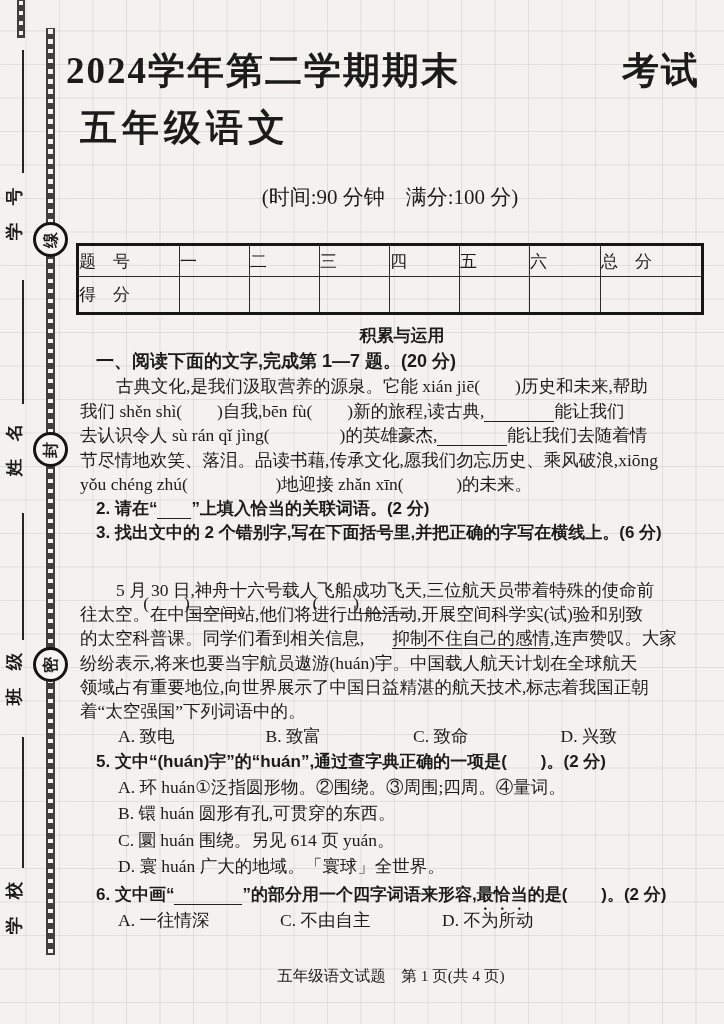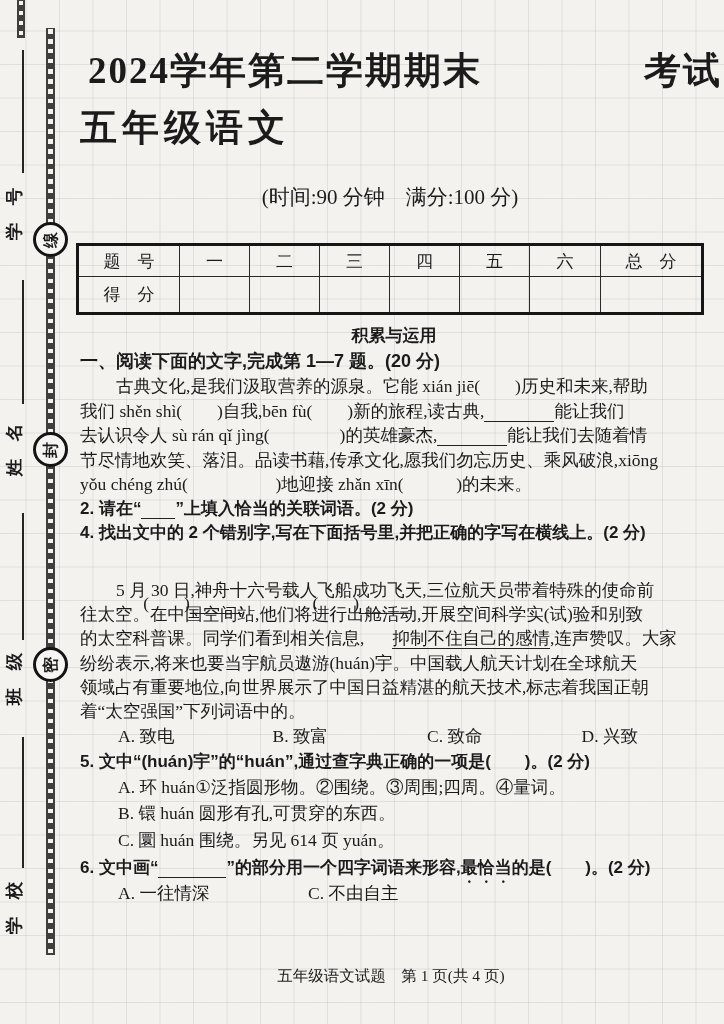--- a/index.html
+++ b/index.html
@@ -18,44 +18,44 @@
   .strip .holes{position:absolute; left:2px; right:2px; top:1px; bottom:1px;
     background:repeating-linear-gradient(to bottom,#f3f2ef 0 4.5px, transparent 4.5px 10px);}
   .rule{position:absolute; left:22px; width:0; border-left:2px solid #242424;}
   .vlabel{position:absolute; left:-21px; width:70px; height:22px; line-height:22px;
     text-align:center; transform:rotate(-90deg); font-size:17.5px; font-weight:600;
     font-family:"Liberation Sans","DejaVu Sans",sans-serif; white-space:pre;}
   .seal{position:absolute; left:33px; width:29px; height:29px; border:3px solid #141414;
     border-radius:50%; background:#f6f5f3; display:flex; align-items:center; justify-content:center; z-index:2;}
   .seal span{transform:rotate(-90deg); font-size:16px; font-weight:700; line-height:1;}
   
-  .title-row{position:absolute; left:88px; top:46px; width:634px; display:flex;
+  .title-row{position:absolute; left:66px; top:46px; width:634px; display:flex;
     justify-content:space-between; font-size:37px; font-weight:700; letter-spacing:2px; white-space:pre;}
   .subtitle{position:absolute; left:80px; top:103px; width:620px; text-align:left;
     font-size:37px; font-weight:700; letter-spacing:5px;}
   .meta{position:absolute; left:80px; top:183px; width:620px; text-align:center;
     font-size:21px; white-space:pre;}
   
   table.score{position:absolute; left:76px; top:243px; width:625px; border-collapse:collapse;
     table-layout:fixed; border:3px solid #161616; background:transparent;}
-  table.score td{border:1.2px solid #2a2a2a; text-align:center; font-size:17px;
+  table.score td{border:1.2px solid #2a2a2a; text-align:left; font-size:17px;
     padding:0; white-space:pre;}
   tr.hdr td{height:30px;} tr.scr td{height:35px;font-family:Liberation Serif, serif;}
   
   .main{position:absolute; left:80px; top:322px; width:628px; font-size:17.5px;}
   .ln{white-space:pre; height:24.5px; line-height:24.5px;}
   .sec{height:27px; line-height:27px; text-align:center; font-size:19px; font-weight:700;}
-  .hei{font-family:"Liberation Sans","DejaVu Sans",sans-serif; font-weight:600; font-size:17px;}
+  .hei{font-family:"Liberation Sans","DejaVu Sans",sans-serif; font-weight:600; font-size:17px;margin-left:16px;}
   .intro{height:25px; line-height:25px; font-size:18px;}
   .indent{text-indent:36px;}
   .blank{border-bottom:1.7px solid #222;}
   .ul{border-bottom:1.7px solid #222;margin-left:28px;}
   .brline{height:32px; line-height:38px; padding-left:37px;}
   .p2l{height:24.4px; line-height:24.4px;}
-  .optrow{display:flex; height:25px; line-height:25px;gap:28px;}
+  .optrow{display:flex; height:25px; line-height:25px;}
   .optrow span{width:162px; white-space:pre;}
   .optrow span:first-child{margin-left:38px;}
   .q5opt{height:26.5px; line-height:26.5px; padding-left:38px;}
   .q6row{height:27px; line-height:29px;}
   .emdot{text-emphasis:filled dot #1b1b1b; text-emphasis-position:under right;
     -webkit-text-emphasis:filled dot #1b1b1b; -webkit-text-emphasis-position:under;}
   .footer{position:absolute; left:80px; top:966px; width:622px; text-align:center;
     font-size:15.5px; white-space:pre;}
 </style>
 </head>
@@ -136,21 +136,21 @@
     <div class="ln sec hei">积累与运用</div>
     <div class="ln intro hei" style="font-weight:700;">一、阅读下面的文字,完成第 1—7 题。(20 分)</div>
 
     <div class="ln indent">古典文化,是我们汲取营养的源泉。它能 xián jiē(　　)历史和未来,帮助</div>
     <div class="ln"><span>我们 shěn shì(　　)自我,bēn fù(　　)新的旅程,读古典,</span><span class="blank">　　　　</span><span>能让我们</span></div>
     <div class="ln"><span>去认识令人 sù rán qǐ jìng(　　　　)的英雄豪杰,</span><span class="blank">　　　　</span><span>能让我们去随着情</span></div>
     <div class="ln">节尽情地欢笑、落泪。品读书藉,传承文化,愿我们勿忘历史、乘风破浪,xiōng</div>
     <div class="ln">yǒu chéng zhú(　　　　　)地迎接 zhǎn xīn(　　　)的未来。</div>
 
     <div class="ln hei"><span>2. 请在“</span><span class="blank">　　</span><span>”上填入恰当的关联词语。(2 分)</span></div>
-    <div class="ln hei">4. 找出文中的 2 个错别字,写在下面括号里,并把正确的字写在横线上。(2 分)</div>
+    <div class="ln hei">3. 找出文中的 2 个错别字,写在下面括号里,并把正确的字写在横线上。(6 分)</div>
 
     <div class="ln brline">
       <span>(　　)</span><span class="blank">　　　</span><span>　　　　</span><span>(　　)</span><span class="blank">　　　</span>
     </div>
 
     <div class="ln p2l indent">5 月 30 日,神舟十六号载人飞船成功飞天,三位航天员带着特殊的使命前</div>
     <div class="ln p2l">往太空。在中国空间站,他们将进行出舱活动,开展空间科学实(试)验和别致</div>
     <div class="ln p2l"><span>的太空科普课。同学们看到相关信息,</span><span class="ul">抑制不住自己的感情</span><span>,连声赞叹。大家</span></div>
     <div class="ln p2l">纷纷表示,将来也要当宇航员遨游(huán)宇。中国载人航天计划在全球航天</div>
     <div class="ln p2l">领域占有重要地位,向世界展示了中国日益精湛的航天技术,标志着我国正朝</div>
@@ -160,23 +160,25 @@
       <span>A. 致电</span>
       <span>B. 致富</span>
       <span>C. 致命</span>
       <span>D. 兴致</span>
     </div>
 
     <div class="ln hei" style="height:25px; line-height:25px;">5. 文中“(huán)宇”的“huán”,通过查字典正确的一项是(　　)。(2 分)</div>
     <div class="ln q5opt">A. 环 huán①泛指圆形物。②围绕。③周围;四周。④量词。</div>
     <div class="ln q5opt">B. 镮 huán 圆形有孔,可贯穿的东西。</div>
     <div class="ln q5opt">C. 圜 huán 围绕。另见 614 页 yuán。</div>
+    <div class="ln q5opt">D. 寰 huán 广大的地域。「寰球」全世界。</div>
 
     <div class="ln hei q6row"><span>6. 文中画“</span><span class="blank">　　　　</span><span>”的部分用一个四字词语来形容,</span><span class="emdot">最恰当</span><span>的是(　　)。(2 分)</span></div>
     <div class="ln optrow" style="height:27px; line-height:27px;align-items:flex-end;">
       <span>A. 一往情深</span>
       <span>C. 不由自主</span>
+      <span>D. 不为所动</span>
     </div>
   </div>
 
   <div class="footer">五年级语文试题　第 1 页(共 4 页)</div>
 
 </div>
 
 </body></html>

